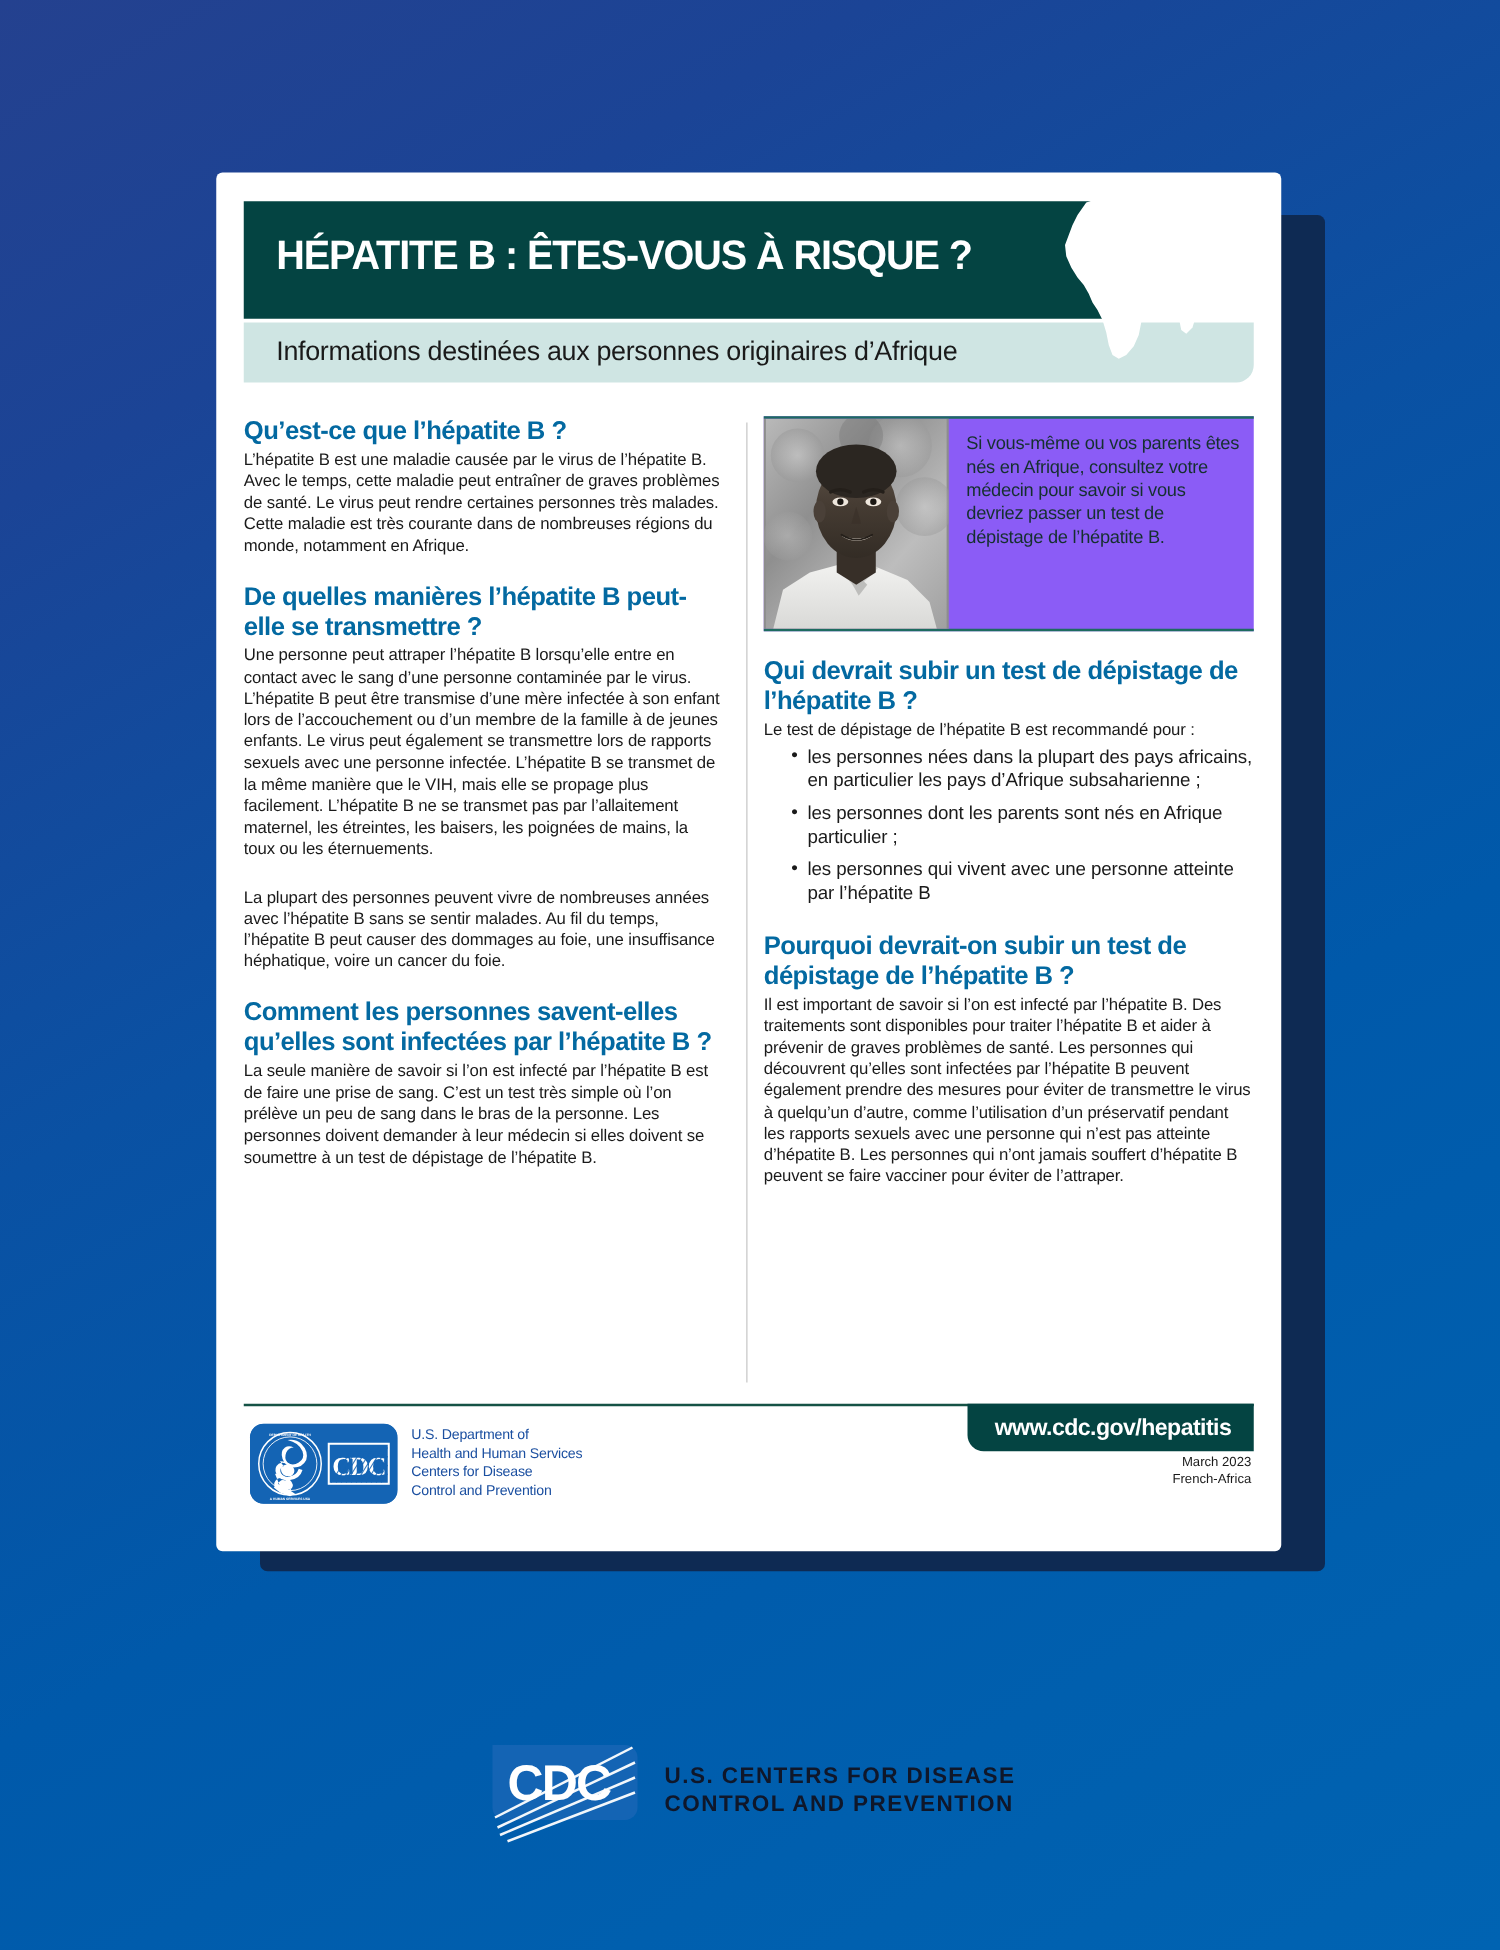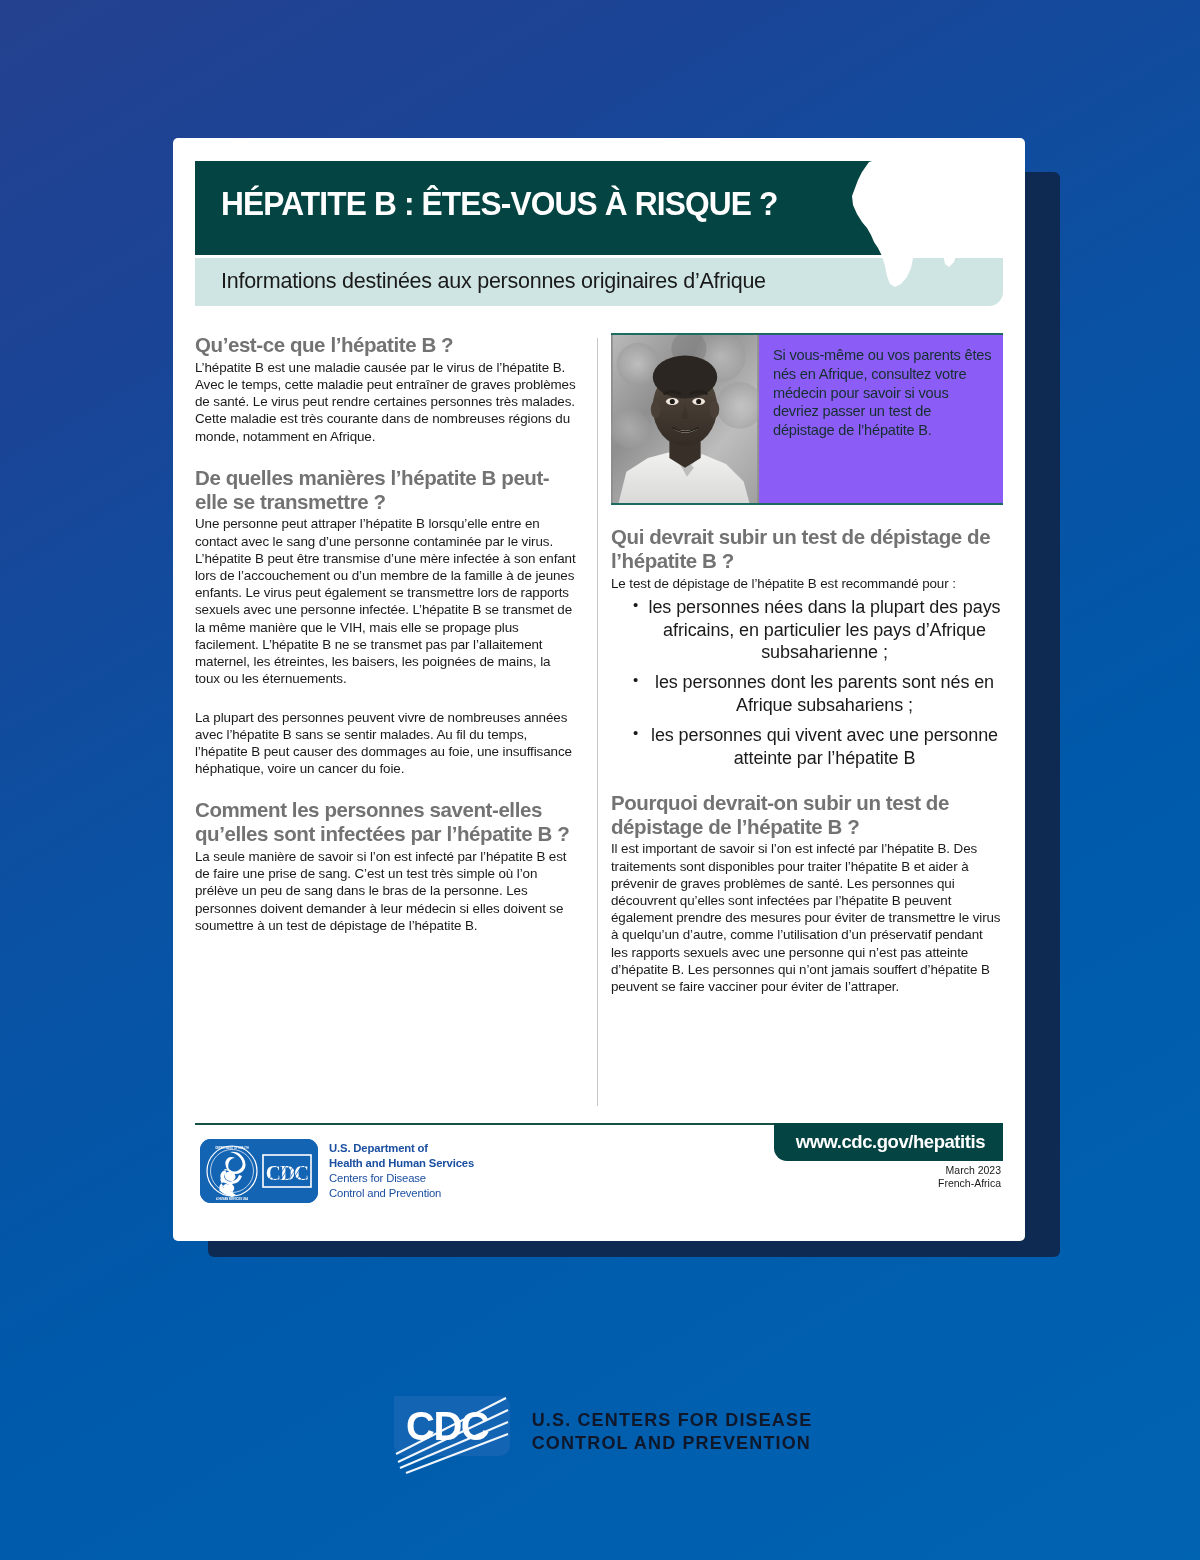--- a/index.html
+++ b/index.html
@@ -87,21 +87,21 @@
     width: 392px;
   }
   #col-divider {
     position: absolute;
     left: 424px; top: 200px;
     width: 1px; height: 768px;
     background: #c8c8c8;
   }
 
   h2.sec-head {
-    color: #737373;
+    color: #0369a1;
     font-size: 20.5px;
     font-weight: bold;
     line-height: 1.16;
     letter-spacing: -0.42px;
     margin-bottom: 2px;
   }
   p.body-text {
     color: #1a1a1a;
     font-size: 13.4px;
     line-height: 1.285;
@@ -110,27 +110,26 @@
   .sec { margin-bottom: 21px; }
   .sec:last-child { margin-bottom: 0; }
 
   ul.bullets {
     list-style: none;
     margin-top: 4px;
     padding-left: 22px;
   }
   ul.bullets li {
     color: #1a1a1a;
-    font-size: 18px;
+    font-size: 15px;
     line-height: 1.27;
     letter-spacing: -0.1px;
     margin-bottom: 7px;
     padding-left: 13px;
     position: relative;
-    text-align: center;
   }
   ul.bullets li::before {
     content: "•";
     position: absolute;
     left: 0; top: -1px;
     font-size: 15px;
   }
 
   
   #callout {
@@ -203,21 +202,21 @@
     position: relative;
     flex: 0 0 118px;
   }
   #hhs-mark svg { display:block; width:100%; height:100%; }
   #hhs-words {
     color: #1b4fa0;
     font-size: 11.3px;
     line-height: 1.33;
     letter-spacing: -0.15px;
   }
-  #hhs-words .b { font-weight: bold; }
+  #hhs-words .b { font-weight: normal; }
 
   
   #bottom-logo {
     position: absolute;
     left: 0; top: 1388px;
     width: 1200px;
     display: flex;
     justify-content: center;
     align-items: center;
     gap: 16px;
@@ -338,21 +337,21 @@
         </svg>
       </div>
       <div id="callout-text">Si vous-même ou vos parents êtes nés en Afrique, consultez votre médecin pour savoir si vous devriez passer un test de dépistage de l’hépatite B.</div>
     </div>
 
     <div class="sec">
       <h2 class="sec-head">Qui devrait subir un test de dépistage de l’hépatite B ?</h2>
       <p class="body-text">Le test de dépistage de l’hépatite B est recommandé pour :</p>
       <ul class="bullets">
         <li>les personnes nées dans la plupart des pays africains, en particulier les pays d’Afrique subsaharienne ;</li>
-        <li>les personnes dont les parents sont nés en Afrique subsahariens ;</li>
+        <li>les personnes dont les parents sont nés en Afrique particulier ;</li>
         <li>les personnes qui vivent avec une personne atteinte par l’hépatite B</li>
       </ul>
     </div>
 
     <div class="sec">
       <h2 class="sec-head">Pourquoi devrait-on subir un test de dépistage de l’hépatite B ?</h2>
       <p class="body-text">Il est important de savoir si l’on est infecté par l’hépatite B. Des traitements sont disponibles pour traiter l’hépatite B et aider à prévenir de graves problèmes de santé. Les personnes qui découvrent qu’elles sont infectées par l’hépatite B peuvent également prendre des mesures pour éviter de transmettre le virus à quelqu’un d’autre, comme l’utilisation d’un préservatif pendant les rapports sexuels avec une personne qui n’est pas atteinte d’hépatite B. Les personnes qui n’ont jamais souffert d’hépatite B peuvent se faire vacciner pour éviter de l’attraper.</p>
     </div>
 
 

